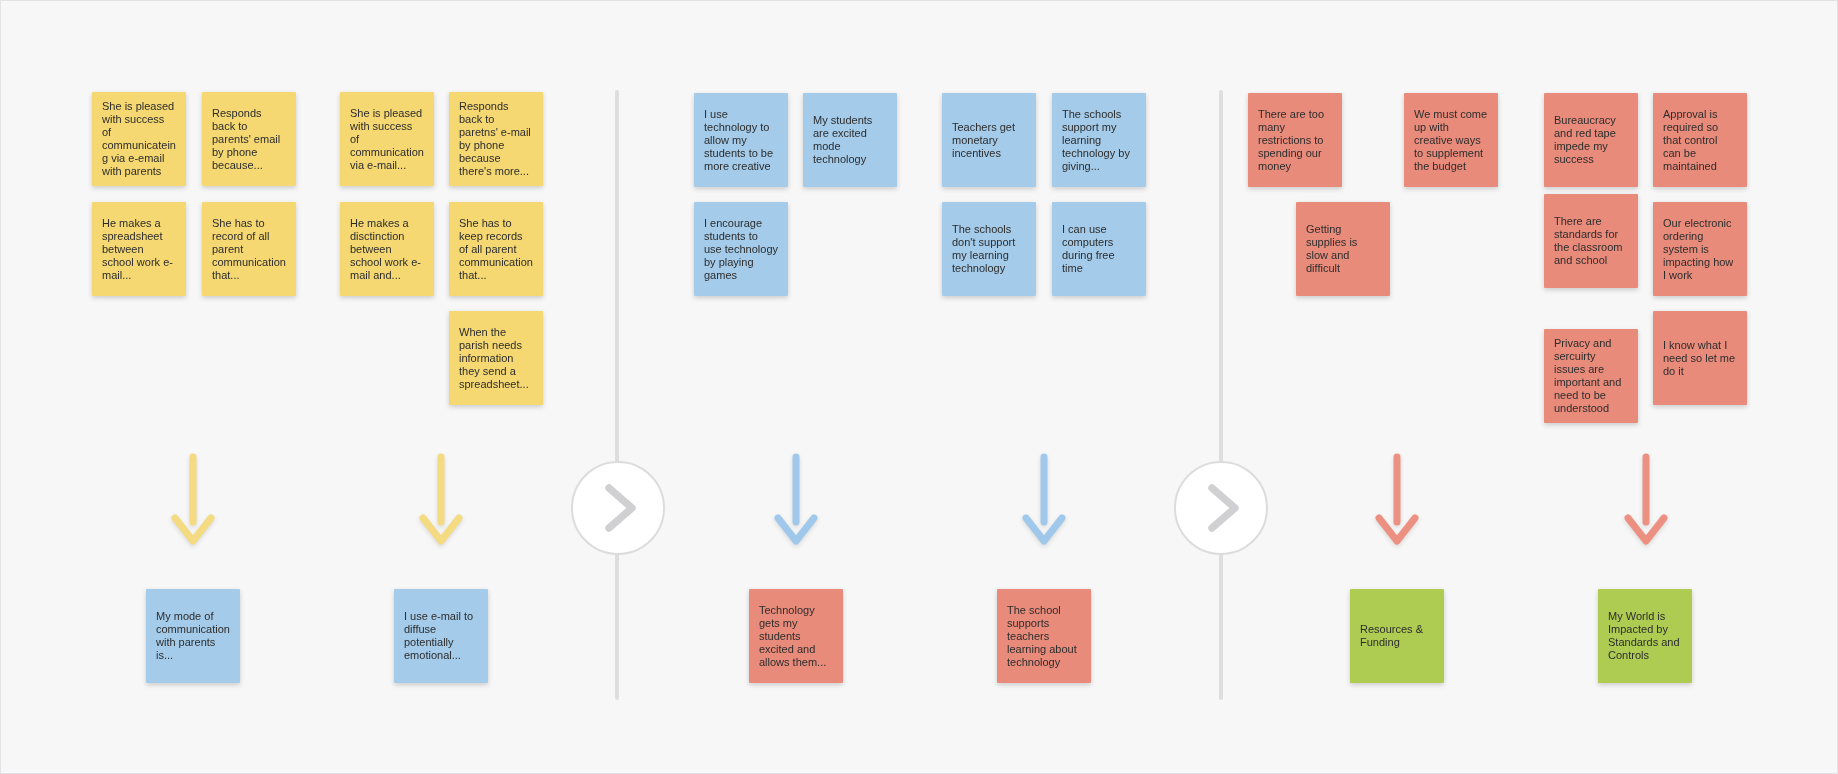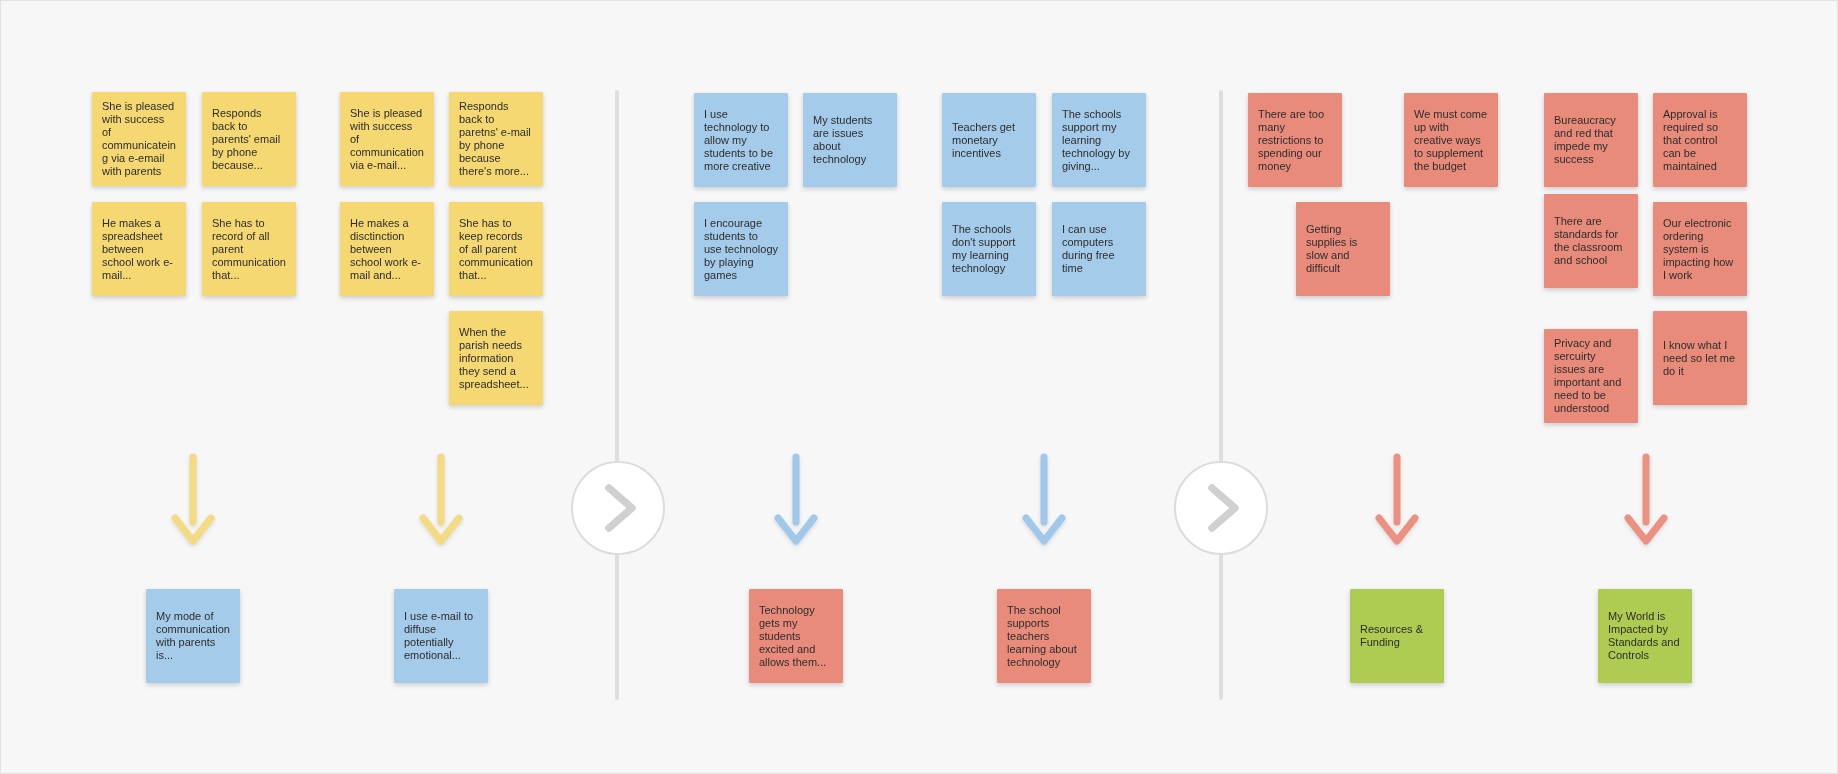--- a/index.html
+++ b/index.html
@@ -108,21 +108,21 @@
     <svg width="56" height="56" viewBox="0 0 56 56">
       <polyline points="19,8 42,28 19,48" fill="none" stroke="#d0d0d2" stroke-width="7.5" stroke-linecap="round" stroke-linejoin="round"></polyline>
     </svg>
   </div>
 
   <div>
     <div class="note c-blue" style="left:694px;top:93px">
         <span>I use technology to allow my students to be more creative</span>
       </div>
     <div class="note c-blue" style="left:803px;top:93px">
-        <span>My students are issues about technology</span>
+        <span>My students are excited mode technology</span>
       </div>
     <div class="note c-blue" style="left:694px;top:202px">
         <span>I encourage students to use technology by playing games</span>
       </div>
 
     <div class="note c-blue" style="left:942px;top:93px">
         <span>Teachers get monetary incentives</span>
       </div>
     <div class="note c-blue" style="left:1052px;top:93px">
         <span>The schools support my learning technology by giving...</span>
@@ -167,21 +167,21 @@
         <span>There are too many restrictions to spending our money</span>
       </div>
     <div class="note c-red" style="left:1404px;top:93px">
         <span>We must come up with creative ways to supplement the budget</span>
       </div>
     <div class="note c-red" style="left:1296px;top:202px">
         <span>Getting supplies is slow and difficult</span>
       </div>
 
     <div class="note c-red" style="left:1544px;top:93px">
-        <span>Bureaucracy and red that impede my success</span>
+        <span>Bureaucracy and red tape impede my success</span>
       </div>
     <div class="note c-red" style="left:1653px;top:93px">
         <span>Approval is required so that control can be maintained</span>
       </div>
     <div class="note c-red" style="left:1544px;top:194px">
         <span>There are standards for the classroom and school</span>
       </div>
     <div class="note c-red" style="left:1653px;top:202px">
         <span>Our electronic ordering system is impacting how I work</span>
       </div>

